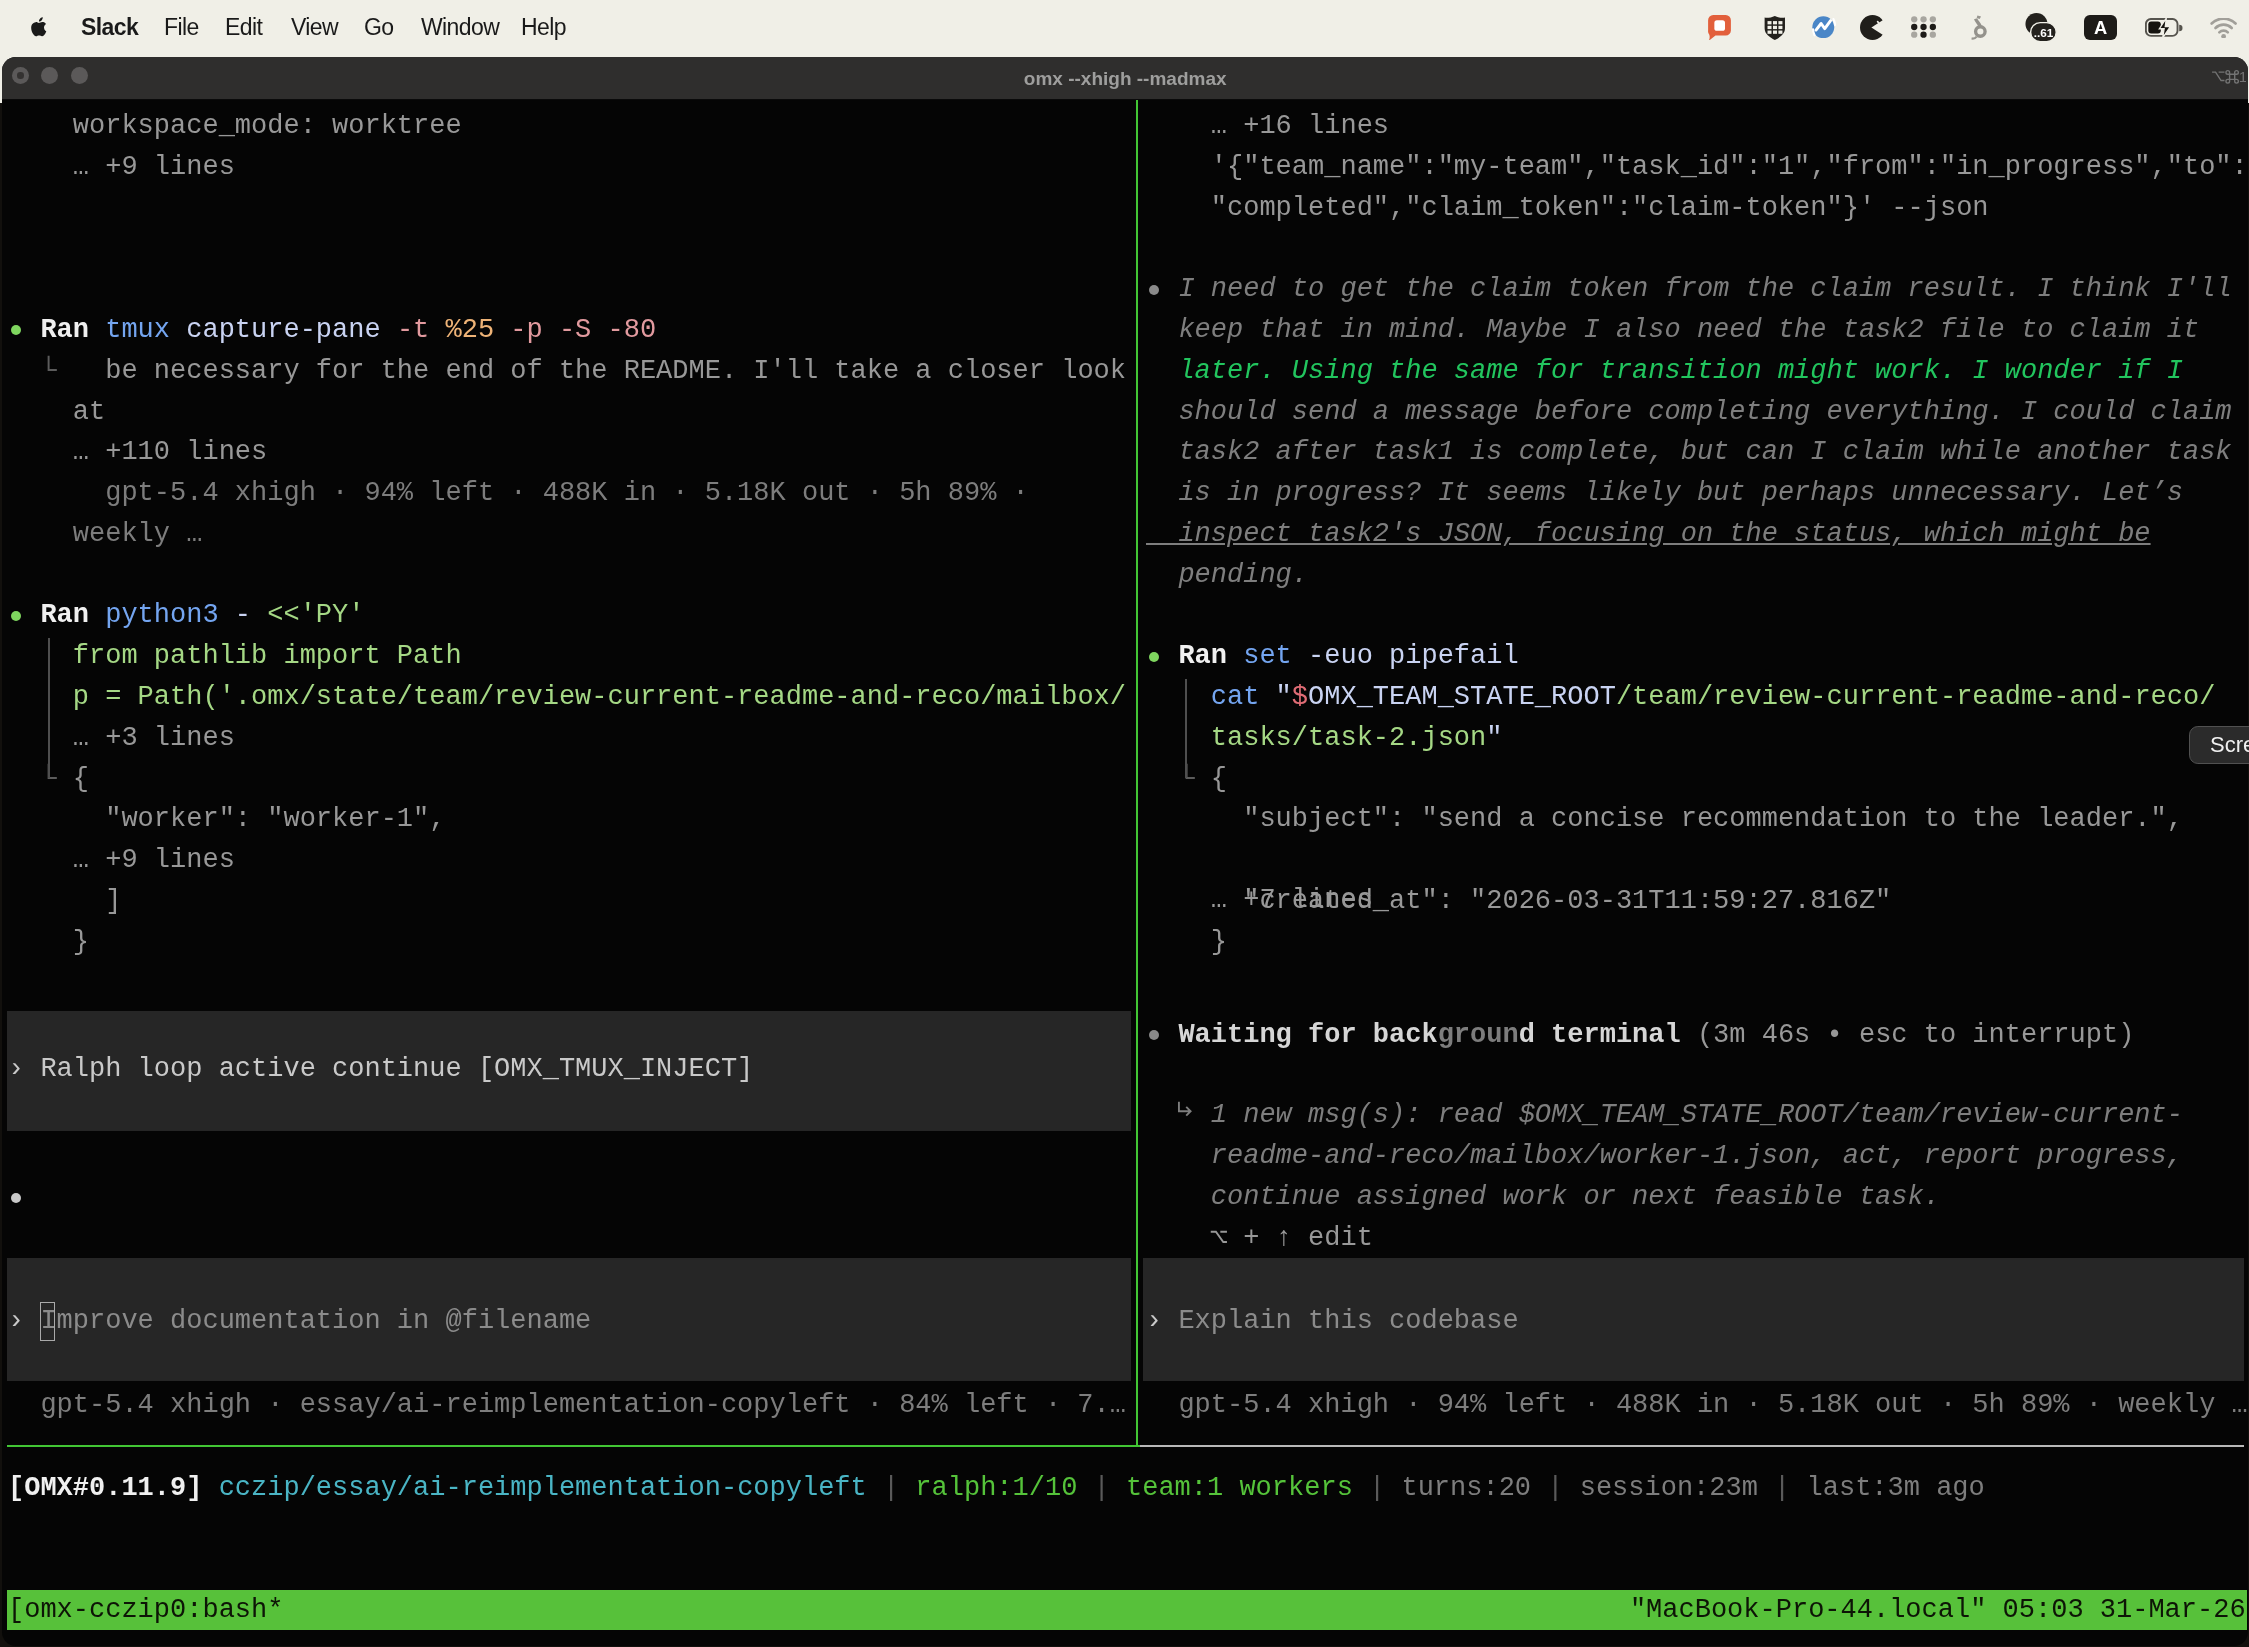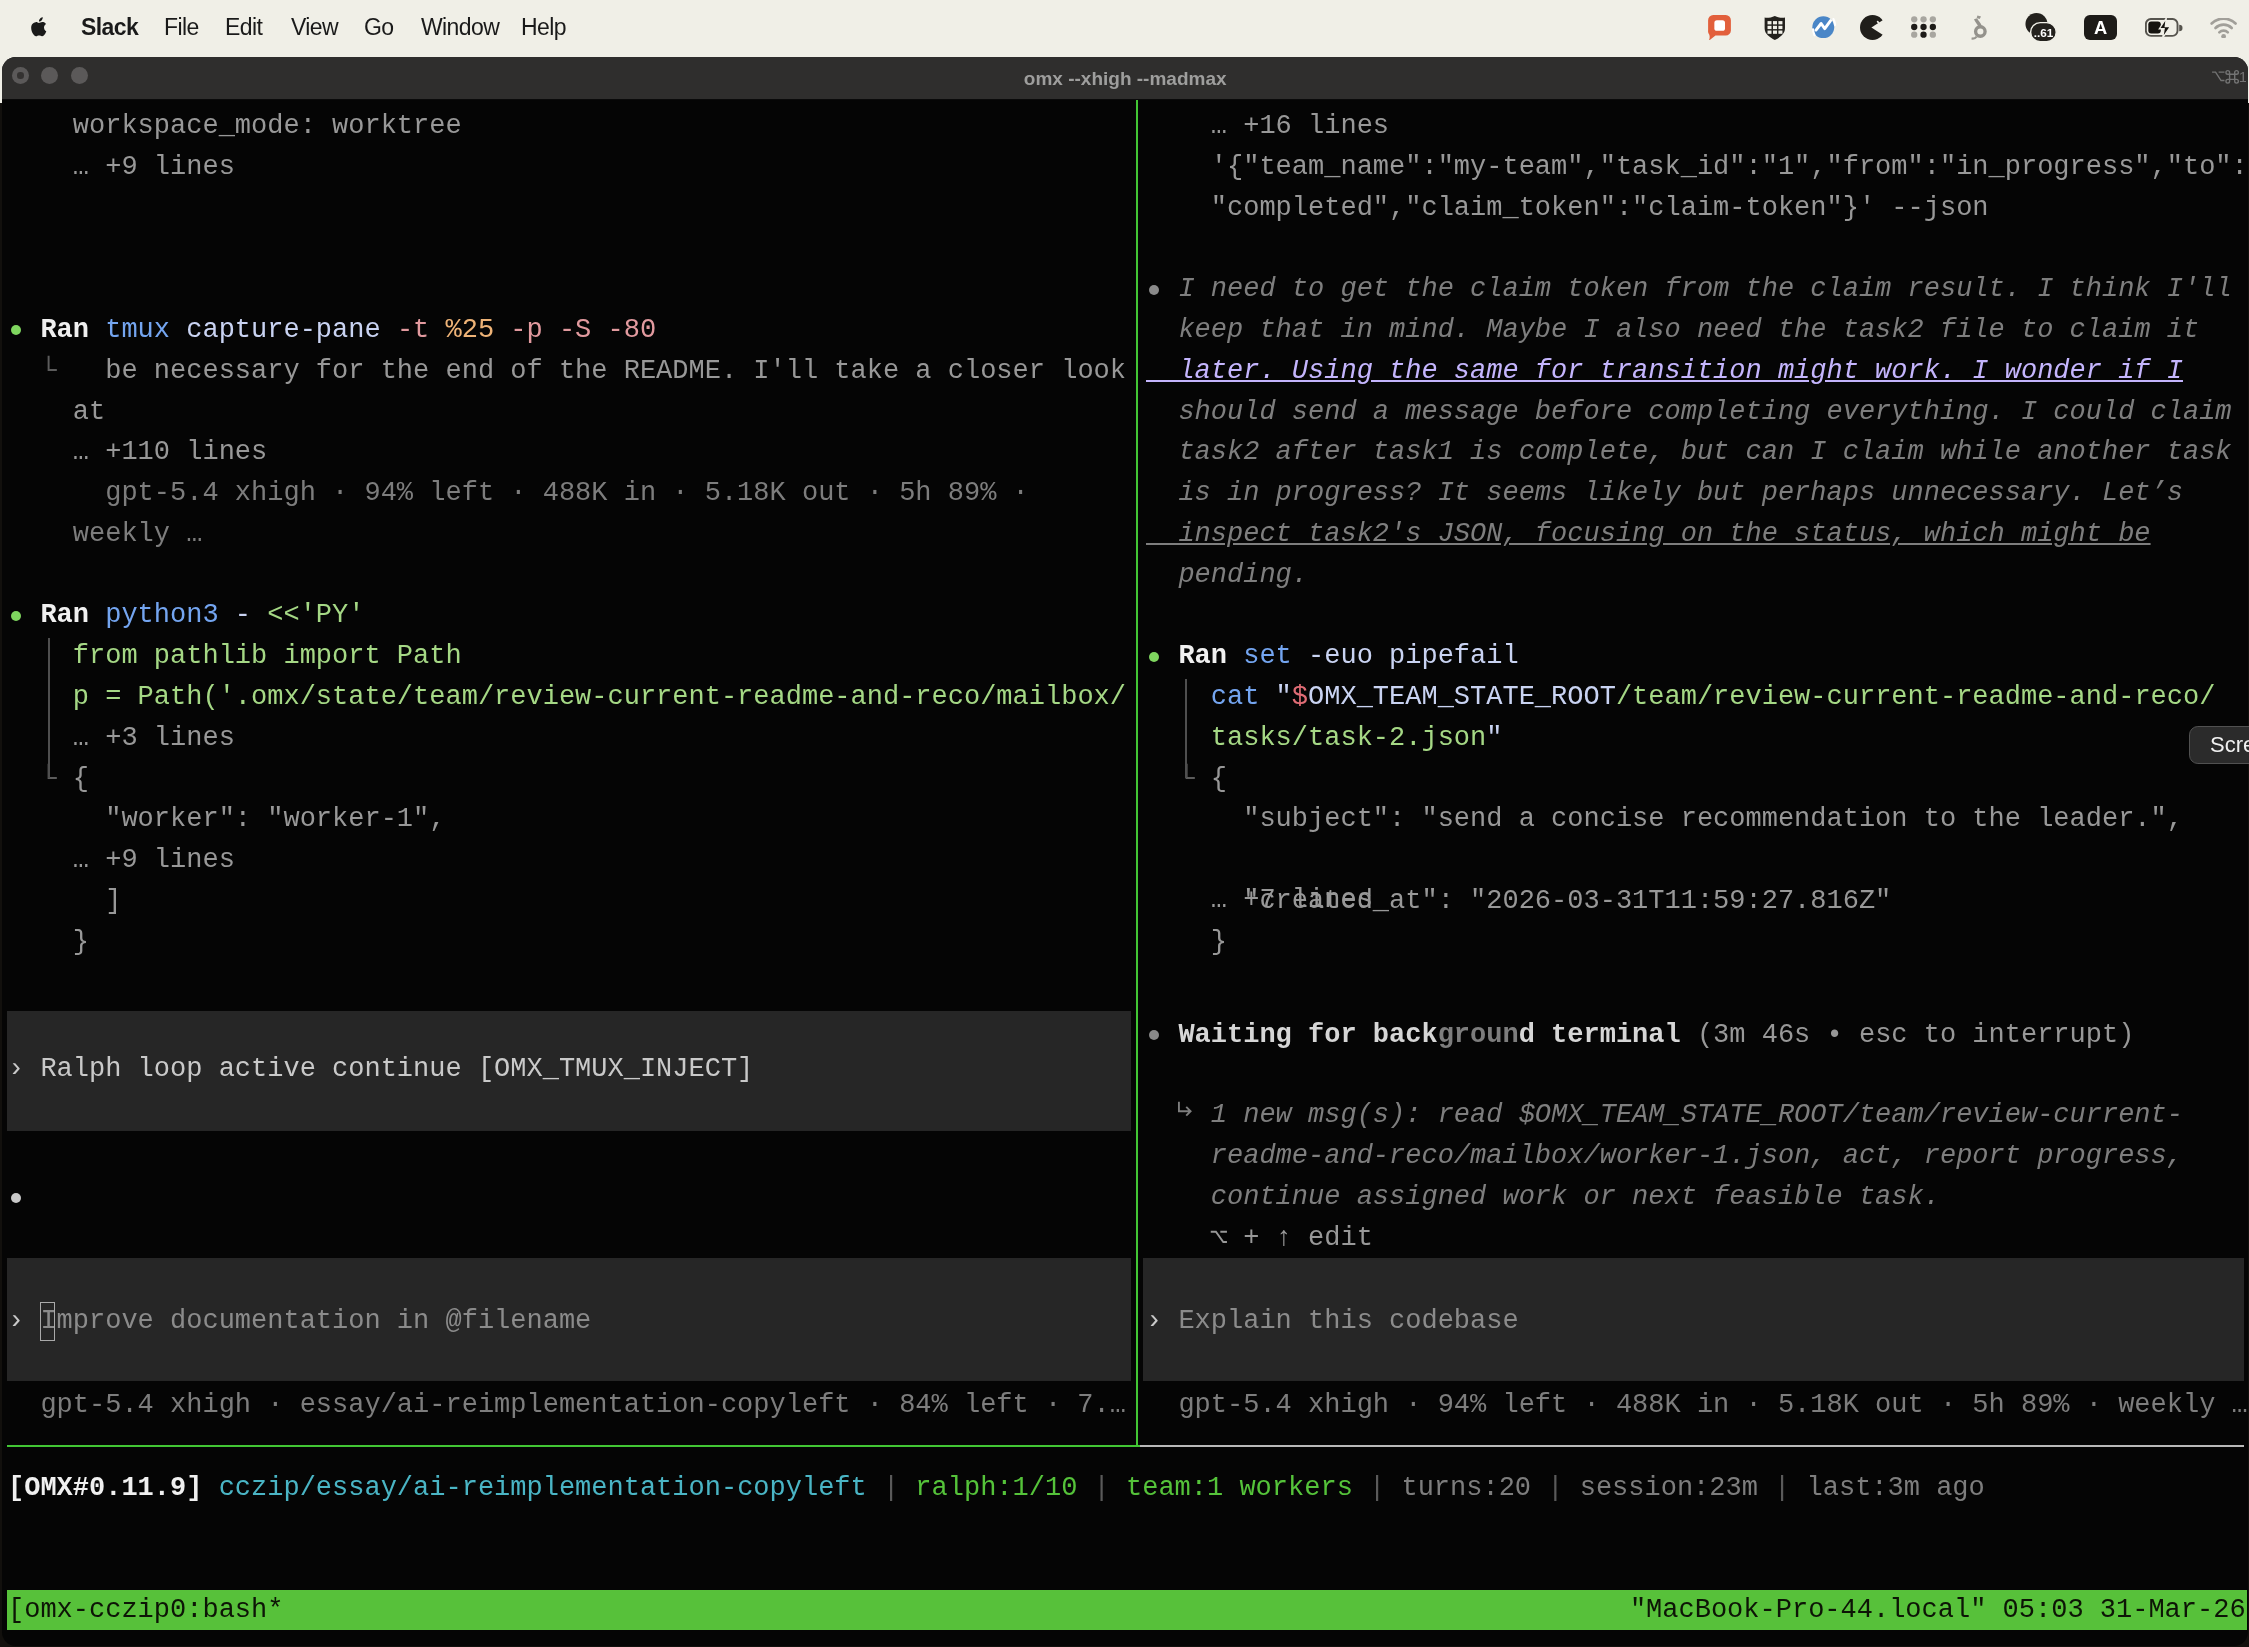--- a/index.html
+++ b/index.html
@@ -58,21 +58,21 @@
     <div class="r" style="top:1049px;left:8px;"><span style="color:#c9c9c9;">› </span><span style="color:#c9c9c9;">Ralph loop active continue [OMX_TMUX_INJECT]</span></div>
     <div class="box" style="left:6.6px;top:1258px;width:1124px;height:123px;"></div>
     <div class="r" style="top:1301px;left:8px;"><span style="color:#c9c9c9;">› </span><span style="color:#8b8b8b;">Improve documentation in @filename</span></div>
     <div style="position:absolute;left:40px;top:1302px;width:14.8px;height:39px;border:1.5px solid #a9a9a9;"></div>
     <div class="r" style="top:1385px;left:8px;"><span style="color:#7d7d7d;">  gpt-5.4 xhigh · essay/ai-reimplementation-copyleft · 84% left · 7.…</span></div>
     <div class="r" style="top:106px;left:1146px;"><span style="color:#989898;">    … +16 lines</span></div>
     <div class="r" style="top:147px;left:1146px;"><span style="color:#989898;">    '{"team_name":"my-team","task_id":"1","from":"in_progress","to":</span></div>
     <div class="r" style="top:188px;left:1146px;"><span style="color:#989898;">    "completed","claim_token":"claim-token"}' --json</span></div>
     <div class="r" style="top:269px;left:1146px;font-style:italic;"><span style="color:#8b8b8b;">  </span><span style="color:#7e7e7e;">I need to get the claim token from the claim result. I think I'll</span></div>
     <div class="r" style="top:310px;left:1146px;font-style:italic;"><span style="color:#7e7e7e;">  keep that in mind. Maybe I also need the task2 file to claim it</span></div>
-    <div class="r" style="top:351px;left:1146px;font-style:italic;"><span style="color:#c4b5fd;text-decoration:underline;">  later. Using the same for transition might work. I wonder if I</span></div>
+    <div class="r" style="top:351px;left:1146px;font-style:italic;"><span style="color:#22c55e;">  later. Using the same for transition might work. I wonder if I</span></div>
     <div class="r" style="top:392px;left:1146px;font-style:italic;"><span style="color:#7e7e7e;">  should send a message before completing everything. I could claim</span></div>
     <div class="r" style="top:432px;left:1146px;font-style:italic;"><span style="color:#7e7e7e;">  task2 after task1 is complete, but can I claim while another task</span></div>
     <div class="r" style="top:473px;left:1146px;font-style:italic;"><span style="color:#7e7e7e;">  is in progress? It seems likely but perhaps unnecessary. Let’s</span></div>
     <div class="r" style="top:514px;left:1146px;font-style:italic;"><span style="color:#7e7e7e;text-decoration:underline;">  inspect task2's JSON, focusing on the status, which might be</span></div>
     <div class="r" style="top:555px;left:1146px;font-style:italic;"><span style="color:#7e7e7e;">  pending.</span></div>
     <div class="r" style="top:636px;left:1146px;"><span style="color:#7fd65f;">  </span><span style="color:#f0f0f0;font-weight:bold;">Ran</span><span style="color:#989898;"> </span><span style="color:#74a5f0;">set</span><span style="color:#989898;"> </span><span style="color:#c9d3f2;">-euo pipefail</span></div>
     <div class="r" style="top:677px;left:1146px;"><span style="color:#5c5c5c;">    </span><span style="color:#74a5f0;">cat</span><span style="color:#c9d3f2;"> "</span><span style="color:#e06c75;">$</span><span style="color:#c9d3f2;">OMX_TEAM_STATE_ROOT</span><span style="color:#a5d885;">/team/review-current-readme-and-reco/</span></div>
     <div class="r" style="top:718px;left:1146px;"><span style="color:#5c5c5c;">    </span><span style="color:#a5d885;">tasks/task-2.json</span><span style="color:#c9d3f2;">"</span></div>
     <div class="r" style="top:759px;left:1146px;"><span style="color:#5c5c5c;">  └ </span><span style="color:#989898;">{</span></div>
     <div class="r" style="top:799px;left:1146px;"><span style="color:#989898;">      "subject": "send a concise recommendation to the leader.",</span></div>

